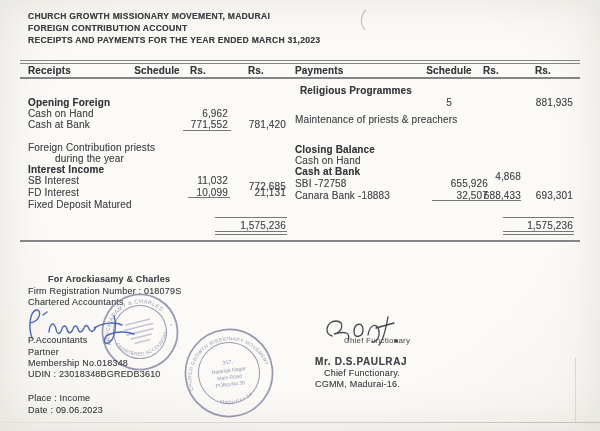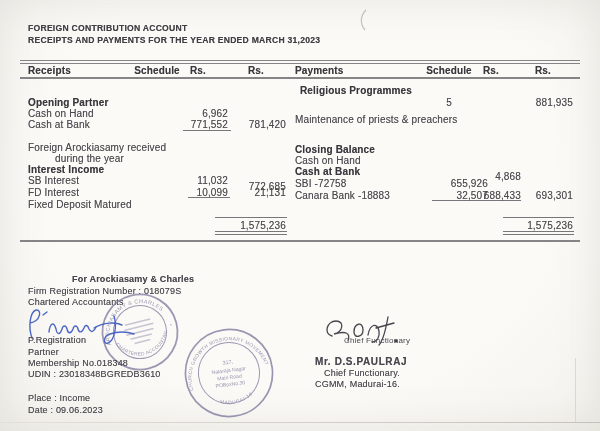--- a/index.html
+++ b/index.html
@@ -38,20 +38,21 @@
   .stamp{position:absolute;opacity:.78;}
   .artifact-vline{position:absolute;left:575px;top:358px;width:1px;height:64px;background:#dad8d1;}
   .page-edge{position:absolute;left:0;top:422px;width:600px;height:1px;
     background:linear-gradient(to right,#e2e0d9,#c4c2ba);}
 </style>
 </head>
 <body>
 
 <div class="page">
 
+  <div class="abs t" style="left:28px;top:11px;">CHURCH GROWTH MISSIONARY MOVEMENT, MADURAI</div>
   <div class="abs t" style="left:28px;top:23px;">FOREIGN CONTRIBUTION ACCOUNT</div>
   <div class="abs t" style="left:28px;top:35px;">RECEIPTS AND PAYMENTS FOR THE YEAR ENDED MARCH 31,2023</div>
 
   <svg class="abs" style="left:356px;top:8px;" width="14" height="24" viewBox="0 0 14 24">
     <path d="M10,2 C4,8 4,16 9,22" stroke="#8b8b8b" stroke-width="1.2" fill="none" opacity=".5"></path>
   </svg>
 
   <div class="hline" style="left:20px;top:60px;width:560px;height:1px;"></div>
   <div class="hline" style="left:20px;top:63px;width:560px;height:1px;"></div>
   <div class="hline" style="left:20px;top:77px;width:560px;height:1.5px;"></div>
@@ -59,29 +60,29 @@
 
   <div class="abs cell bold l-label" style="top:65px;">Receipts</div>
   <div class="abs cell bold l-sched" style="top:65px;">Schedule</div>
   <div class="abs cell bold l-rs1" style="top:65px;text-align:center;">Rs.</div>
   <div class="abs cell bold l-rs2" style="top:65px;text-align:center;">Rs.</div>
   <div class="abs cell bold r-label" style="top:65px;">Payments</div>
   <div class="abs cell bold r-sched" style="top:65px;">Schedule</div>
   <div class="abs cell bold r-rs1" style="top:65px;text-align:center;">Rs.</div>
   <div class="abs cell bold r-rs2" style="top:65px;text-align:center;">Rs.</div>
 
-  <div class="abs cell bold l-label" style="top:97px;">Opening Partner</div>
+  <div class="abs cell bold l-label" style="top:97px;">Opening Foreign</div>
   <div class="abs cell l-label" style="top:108px;">Cash on Hand</div>
   <div class="abs cell l-rs1" style="top:108px;">6,962</div>
   <div class="abs cell l-label" style="top:119px;">Cash at Bank</div>
   <div class="abs cell l-rs1" style="top:119px;">771,552</div>
   <div class="abs cell l-rs2" style="top:119px;">781,420</div>
   <div class="sumline" style="left:183px;top:130px;width:48px;"></div>
 
-  <div class="abs cell l-label" style="top:142px;">Foreign Arockiasamy received</div>
+  <div class="abs cell l-label" style="top:142px;">Foreign Contribution priests</div>
   <div class="abs cell l-label2" style="top:153px;">during the year</div>
   <div class="abs cell l-rs2" style="top:153px;margin-top:28px;">772,685</div>
 
   <div class="abs cell bold l-label" style="top:164px;">Interest Income</div>
   <div class="abs cell l-label" style="top:175px;">SB Interest</div>
   <div class="abs cell l-rs1" style="top:175px;">11,032</div>
   <div class="abs cell l-label" style="top:187px;">FD Interest</div>
   <div class="abs cell l-rs1" style="top:187px;">10,099</div>
   <div class="abs cell l-rs2" style="top:187px;">21,131</div>
   <div class="sumline" style="left:188px;top:197px;width:42px;"></div>
@@ -107,21 +108,21 @@
   <div class="abs cell r-inner" style="top:190px;">32,507</div>
   <div class="abs cell r-rs1" style="top:190px;">688,433</div>
   <div class="abs cell r-rs2" style="top:190px;">693,301</div>
   <div class="sumline" style="left:432px;top:200px;width:89px;"></div>
 
   <div class="sumline" style="left:503px;top:217px;width:71px;"></div>
   <div class="abs cell r-rs2" style="top:220px;">1,575,236</div>
   <div class="sumline" style="left:503px;top:231px;width:71px;"></div>
   <div class="sumline" style="left:503px;top:234px;width:71px;"></div>
 
-  <div class="abs sig-block bold" style="left:36px;top:274px;padding-left:36px;">For Arockiasamy &amp; Charles</div>
+  <div class="abs sig-block bold" style="left:12px;top:274px;padding-left:36px;">For Arockiasamy &amp; Charles</div>
   <div class="abs sig-block" style="left:28px;top:286px;">Firm Registration Number : 018079S</div>
   <div class="abs sig-block" style="left:28px;top:297px;">Chartered Accountants</div>
 
   <svg class="stamp" style="left:98px;top:290px;transform:rotate(-14deg);" width="84" height="84" viewBox="0 0 84 84">
     <g stroke="#837da1" fill="none">
       <circle cx="42" cy="42" r="37.5" stroke-width="1.8"></circle>
       <circle cx="42" cy="42" r="26.5" stroke-width="1"></circle>
     </g>
     <defs>
       <path id="ca-top" d="M 12,52 A 31,31 0 1 1 72,52"></path>
@@ -147,21 +148,21 @@
   <svg class="abs" style="left:22px;top:300px;" width="126" height="46" viewBox="0 0 126 46">
     <g stroke="#3a57c0" stroke-width="1.4" fill="none" stroke-linecap="round" opacity=".9">
       <path d="M10,38 C6,27 8,12 14,10 C20,9 19,21 8,23"></path>
       <path d="M21,15 l4,-3"></path>
       <path d="M27,32 c1,-9 5,-11 7,-3 c1,6 4,6 6,0 c1,-4 4,-4 5,0 c1,5 4,5 6,0 c1,-4 4,-4 5,0 c1,4 4,4 6,-1 c1,-4 4,-3 5,1 c2,4 5,3 7,-2"></path>
       <path d="M72,28 c10,-6 22,-6 28,-3"></path>
       <path d="M92,16 c3,10 1,24 -6,27 c-5,2 -5,-7 2,-9 c9,-3 18,-2 24,0"></path>
     </g>
   </svg>
 
-  <div class="abs sig-block" style="left:28px;top:335px;">P.Registration</div>
+  <div class="abs sig-block" style="left:28px;top:335px;">P.Accountants</div>
   <div class="abs sig-block" style="left:28px;top:347px;">Partner</div>
   <div class="abs sig-block" style="left:28px;top:358px;">Membership No.018348</div>
   <div class="abs sig-block" style="left:28px;top:369px;">UDIN : 23018348BGREDB3610</div>
   <div class="abs sig-block" style="left:28px;top:393px;">Place : Income</div>
   <div class="abs sig-block" style="left:28px;top:405px;">Date : 09.06.2023</div>
 
   <svg class="stamp" style="left:181px;top:325px;transform:rotate(-7deg);" width="96" height="96" viewBox="0 0 96 96">
     <g stroke="#7f7a9d" fill="none">
       <circle cx="48" cy="48" r="43.5" stroke-width="1.7"></circle>
       <circle cx="48" cy="48" r="30.5" stroke-width="1"></circle>

